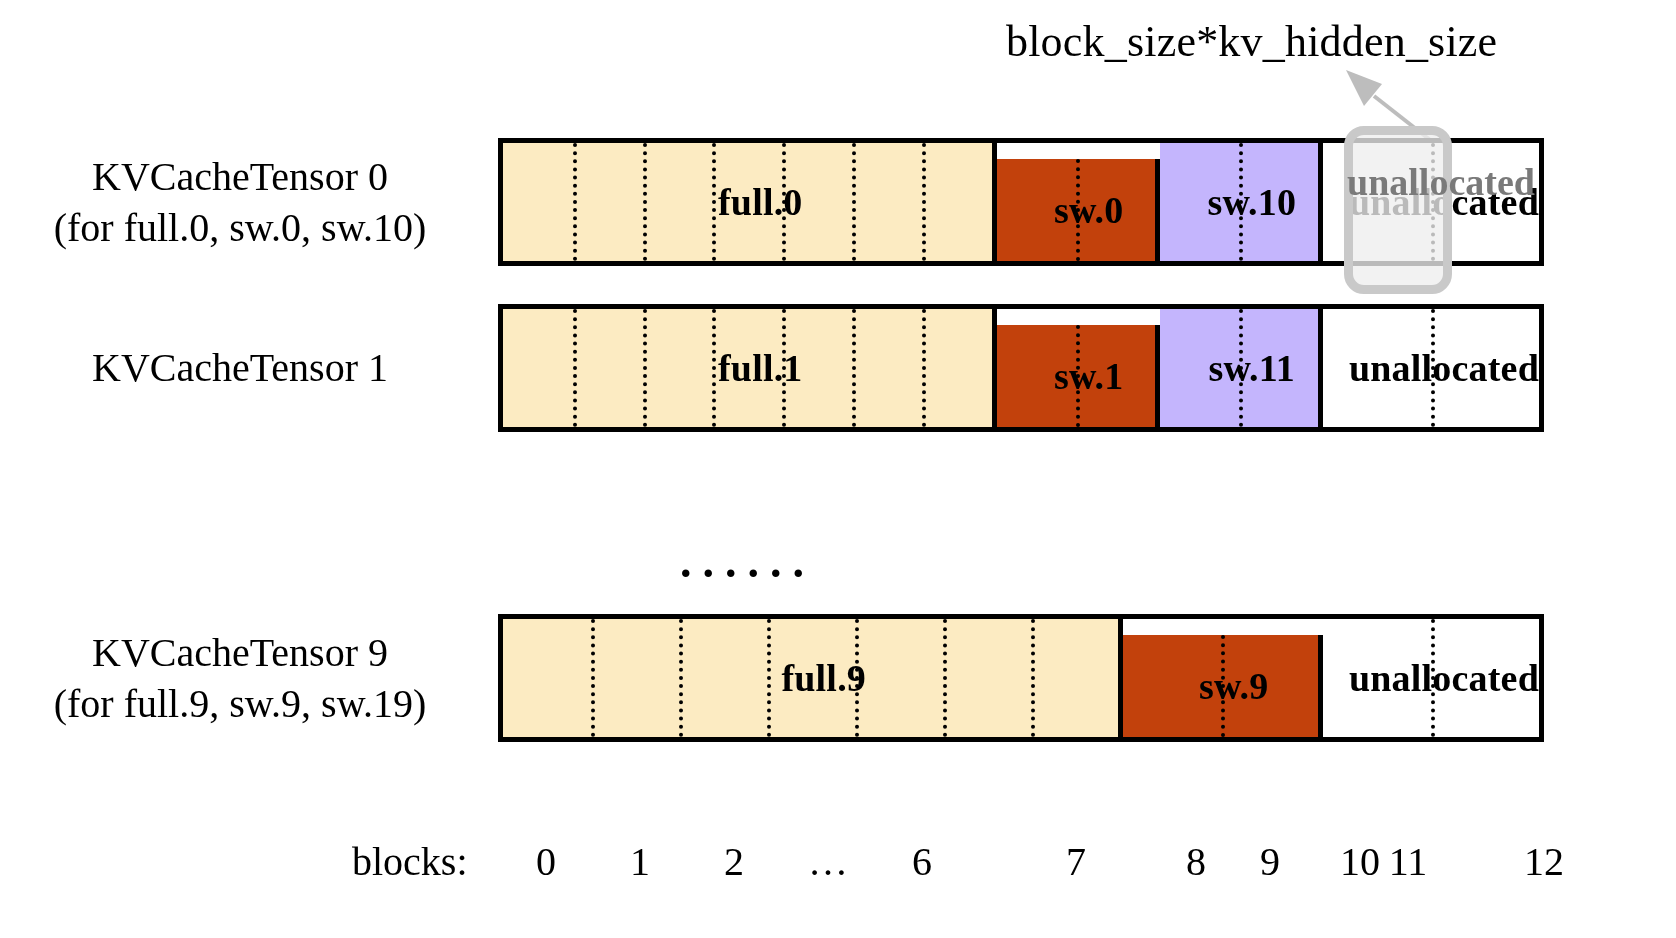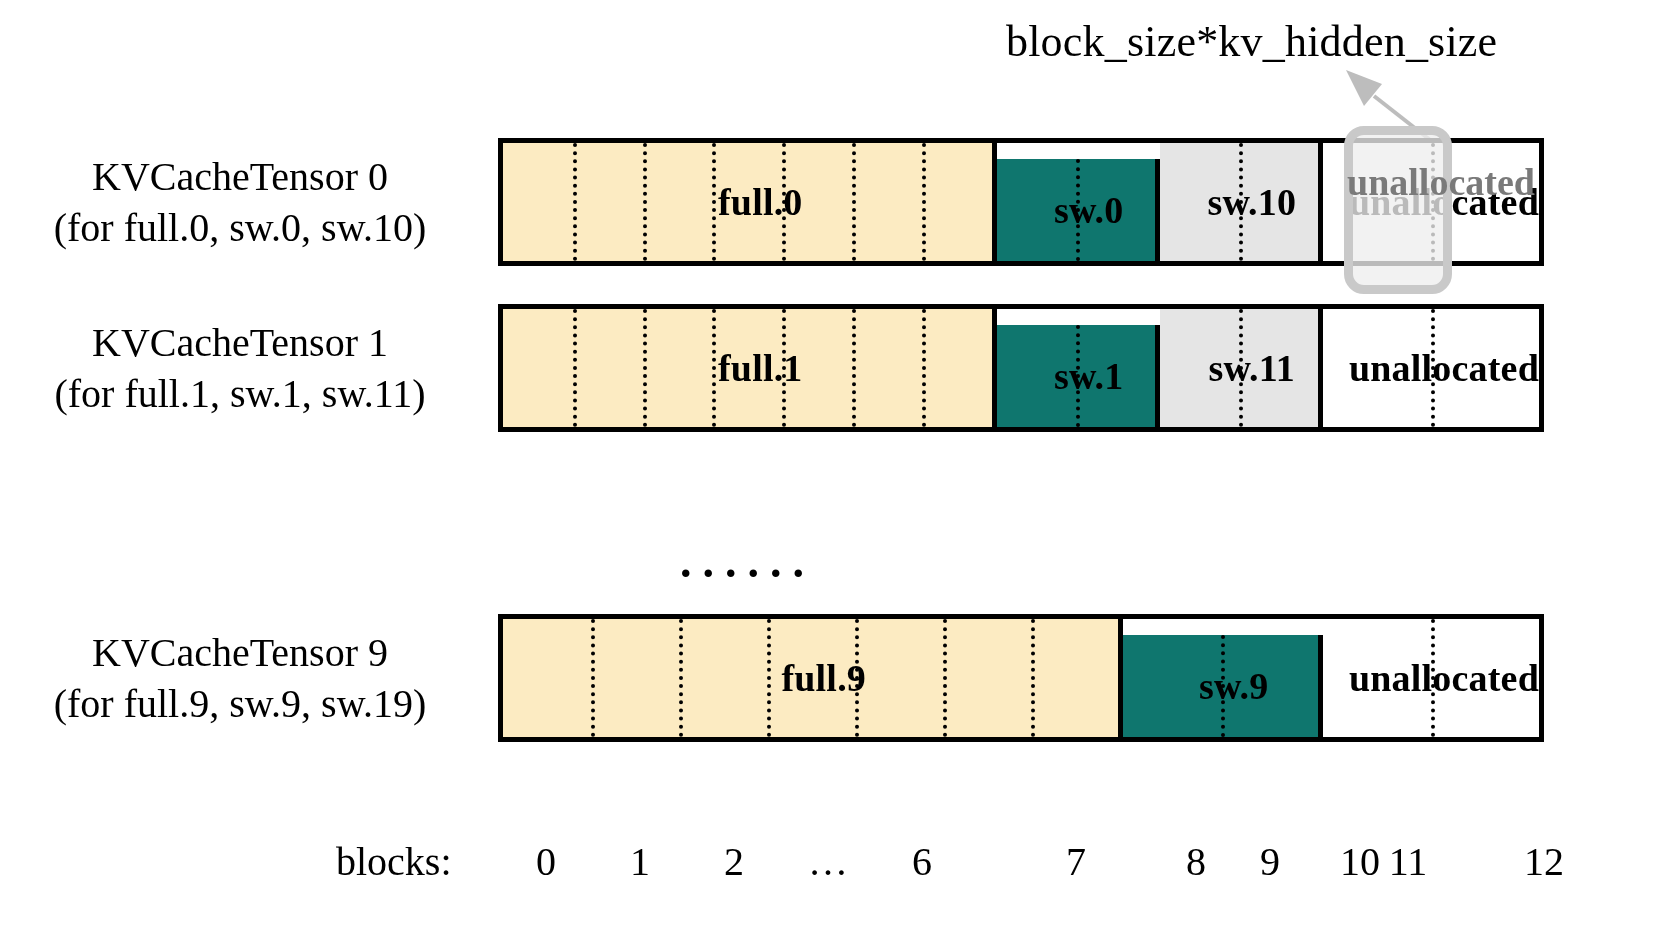--- a/index.html
+++ b/index.html
@@ -88,22 +88,22 @@
   .blockline {
     position: absolute;
     top: 0;
     bottom: 0;
     width: 0;
     border-left: 4px dotted #000000;
     z-index: 1;
   }
 
   .seg-full { background: #fcebc2; }
-  .seg-sw   { background: #0f766e; margin-top: 16px; }
-  .seg-sw2  { background: #e5e5e5; }
+  .seg-sw   { background: #c2410c; margin-top: 16px; }
+  .seg-sw2  { background: #c4b5fd; }
   .seg-un   { background: #ffffff; }
 
   
   #highlight-box {
     position: absolute;
     left: 1344px;
     top: 126px;
     width: 108px;
     height: 168px;
     border: 9px solid #c9c9c9;
@@ -138,21 +138,21 @@
   
   #blocks-axis {
     position: absolute;
     left: 0px;
     top: 838px;
     width: 1676px;
     height: 60px;
   }
   #blocks-axis-title {
     position: absolute;
-    left: 336px;
+    left: 352px;
     top: 0px;
     font-size: 40px;
     color: #000000;
     text-align: right;
   }
   .tick {
     position: absolute;
     top: 0px;
     width: 80px;
     margin-left: -40px;
@@ -201,21 +201,20 @@
   </div>
 </div>
 
 <div id="highlight-box">
   <div class="hl-text">unallocated</div>
 </div>
 
 <div class="row" id="row-1" style="top:298px;">
   <div class="row-label">
     <div class="l1">KVCacheTensor 1</div>
-    <div class="l2">(for full.1, sw.1, sw.11)</div>
   </div>
   <div class="bar">
     <div class="seg seg-full" style="flex:7;">
       <span class="blockline" style="left:14.2857%"></span>
       <span class="blockline" style="left:28.5714%"></span>
       <span class="blockline" style="left:42.8571%"></span>
       <span class="blockline" style="left:57.1428%"></span>
       <span class="blockline" style="left:71.4285%"></span>
       <span class="blockline" style="left:85.7142%"></span>
       <span class="seg-label">full.1</span>

